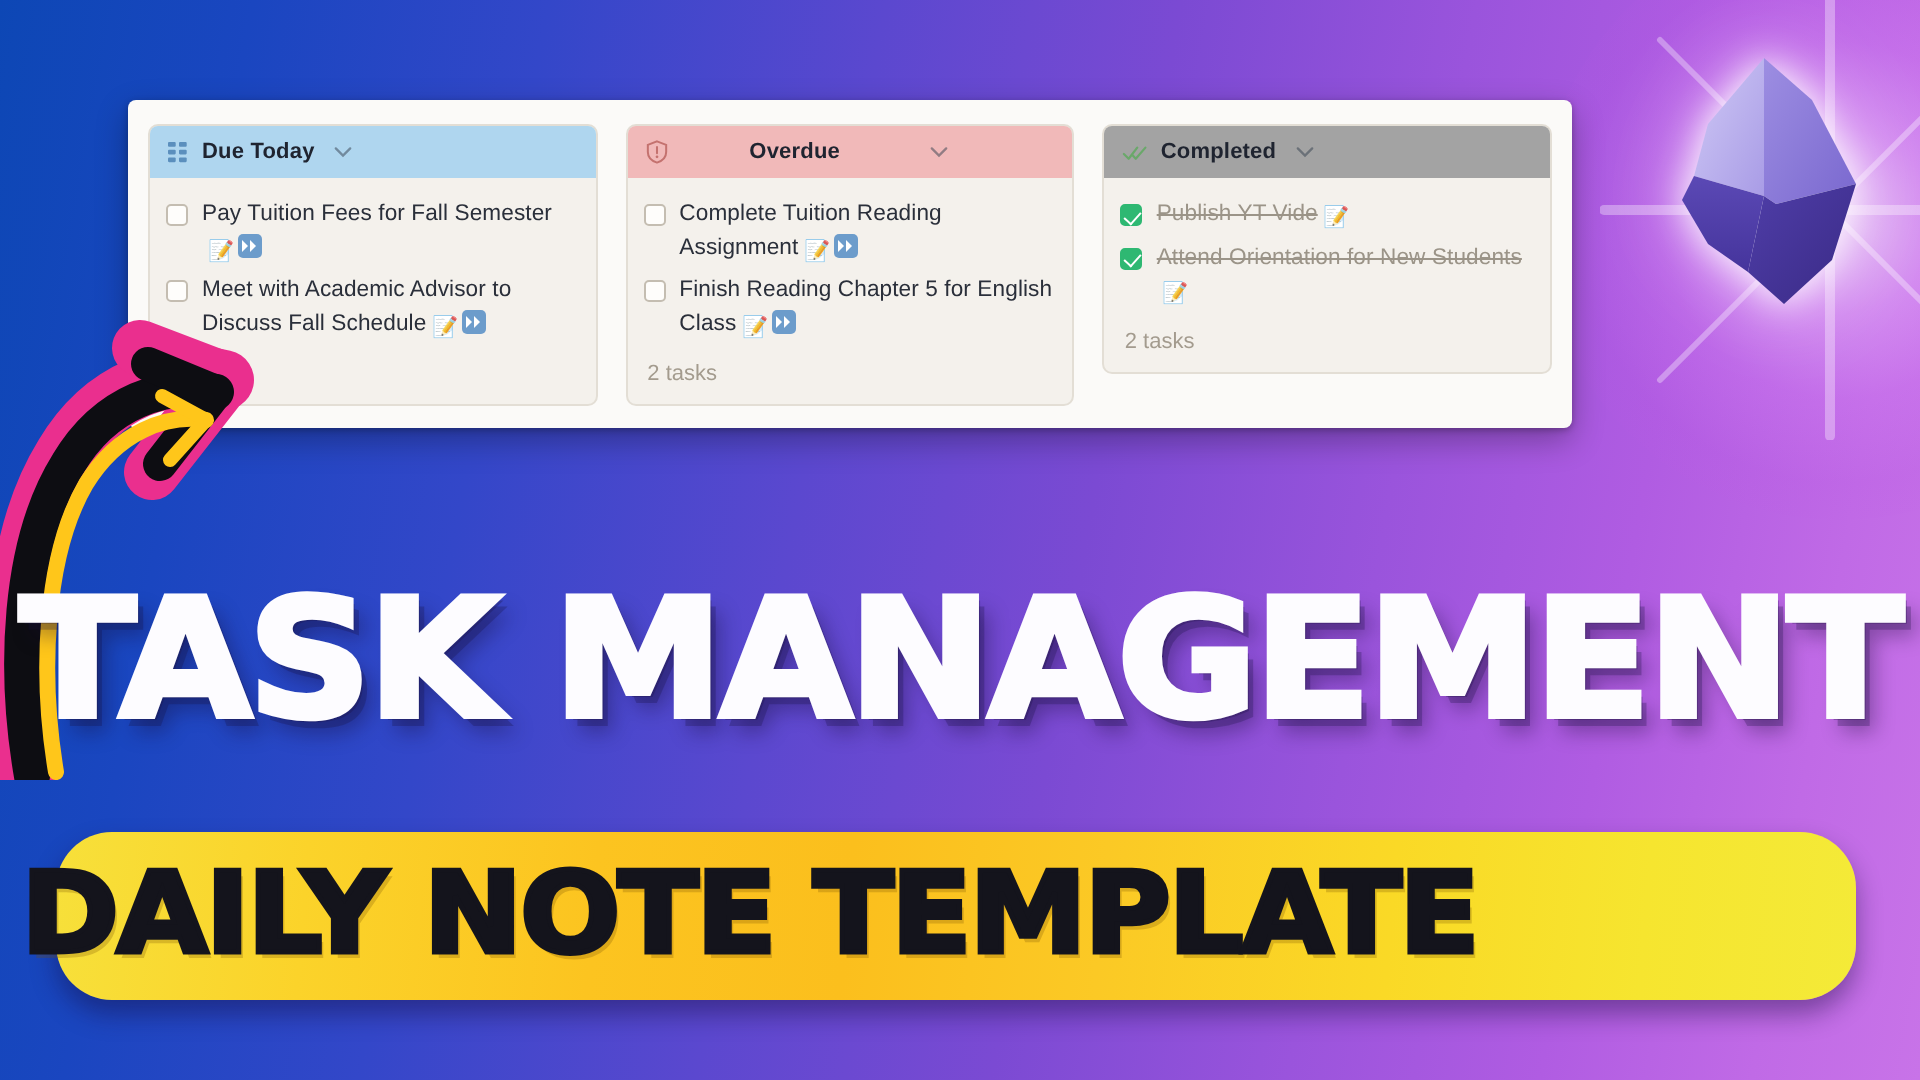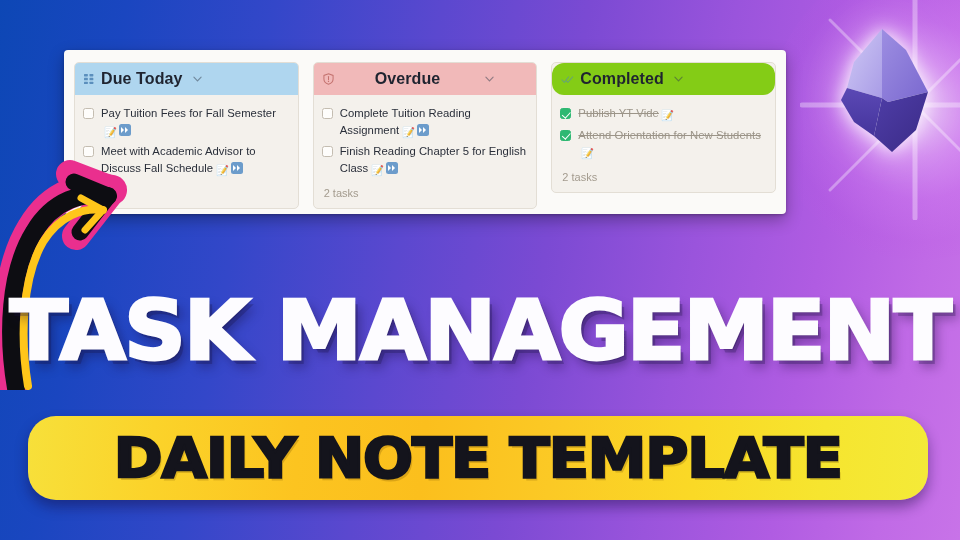--- a/index.html
+++ b/index.html
@@ -88,30 +88,30 @@
     overflow: hidden;
     display: flex;
     flex-direction: column;
   }
 
   .kcol-head {
     display: flex;
     align-items: center;
     gap: 6px;
     padding: 7px 9px 7px 9px;
-    font-size: 16px;
+    font-size: 11px;
     font-weight: bold;
     color: #1f2430;
     letter-spacing: .1px;
   }
   .kcol-head .chev { margin-left: 4px; opacity: .5; display: flex; align-items: center; }
 
   .head-blue   { background: #afd6ef; }
   .head-red    { background: #f1b9b9; gap: 41px; }
-  .head-green  { background: #84cc16; border-radius: 12px; }
+  .head-green  { background: #a3a3a3; }
 
   .kcol-body {
     padding: 10px 10px 2px 8px;
     flex: 1;
   }
 
   .task {
     display: flex;
     align-items: flex-start;
     gap: 7px;
@@ -227,21 +227,20 @@
        #fbd32a 14%,
        #fcc420 30%,
        #fbbf1d 44%,
        #fbc925 58%,
        #fad926 74%,
        #f6e52f 88%,
        #f4ea38 100%);
     box-shadow: 0 7px 13px rgba(20,10,60,.42);
     display: flex;
     align-items: center;
-    justify-content: center;
   }
   .banner-text {
     font-family: "DejaVu Sans", sans-serif;
     font-weight: bold;
     font-size: 56px;
     line-height: 58px;
     letter-spacing: -1px;
     color: #14141c;
     -webkit-text-stroke: 2.5px #14141c;
     text-shadow: 2px 3px 0 rgba(120,80,0,.25);

